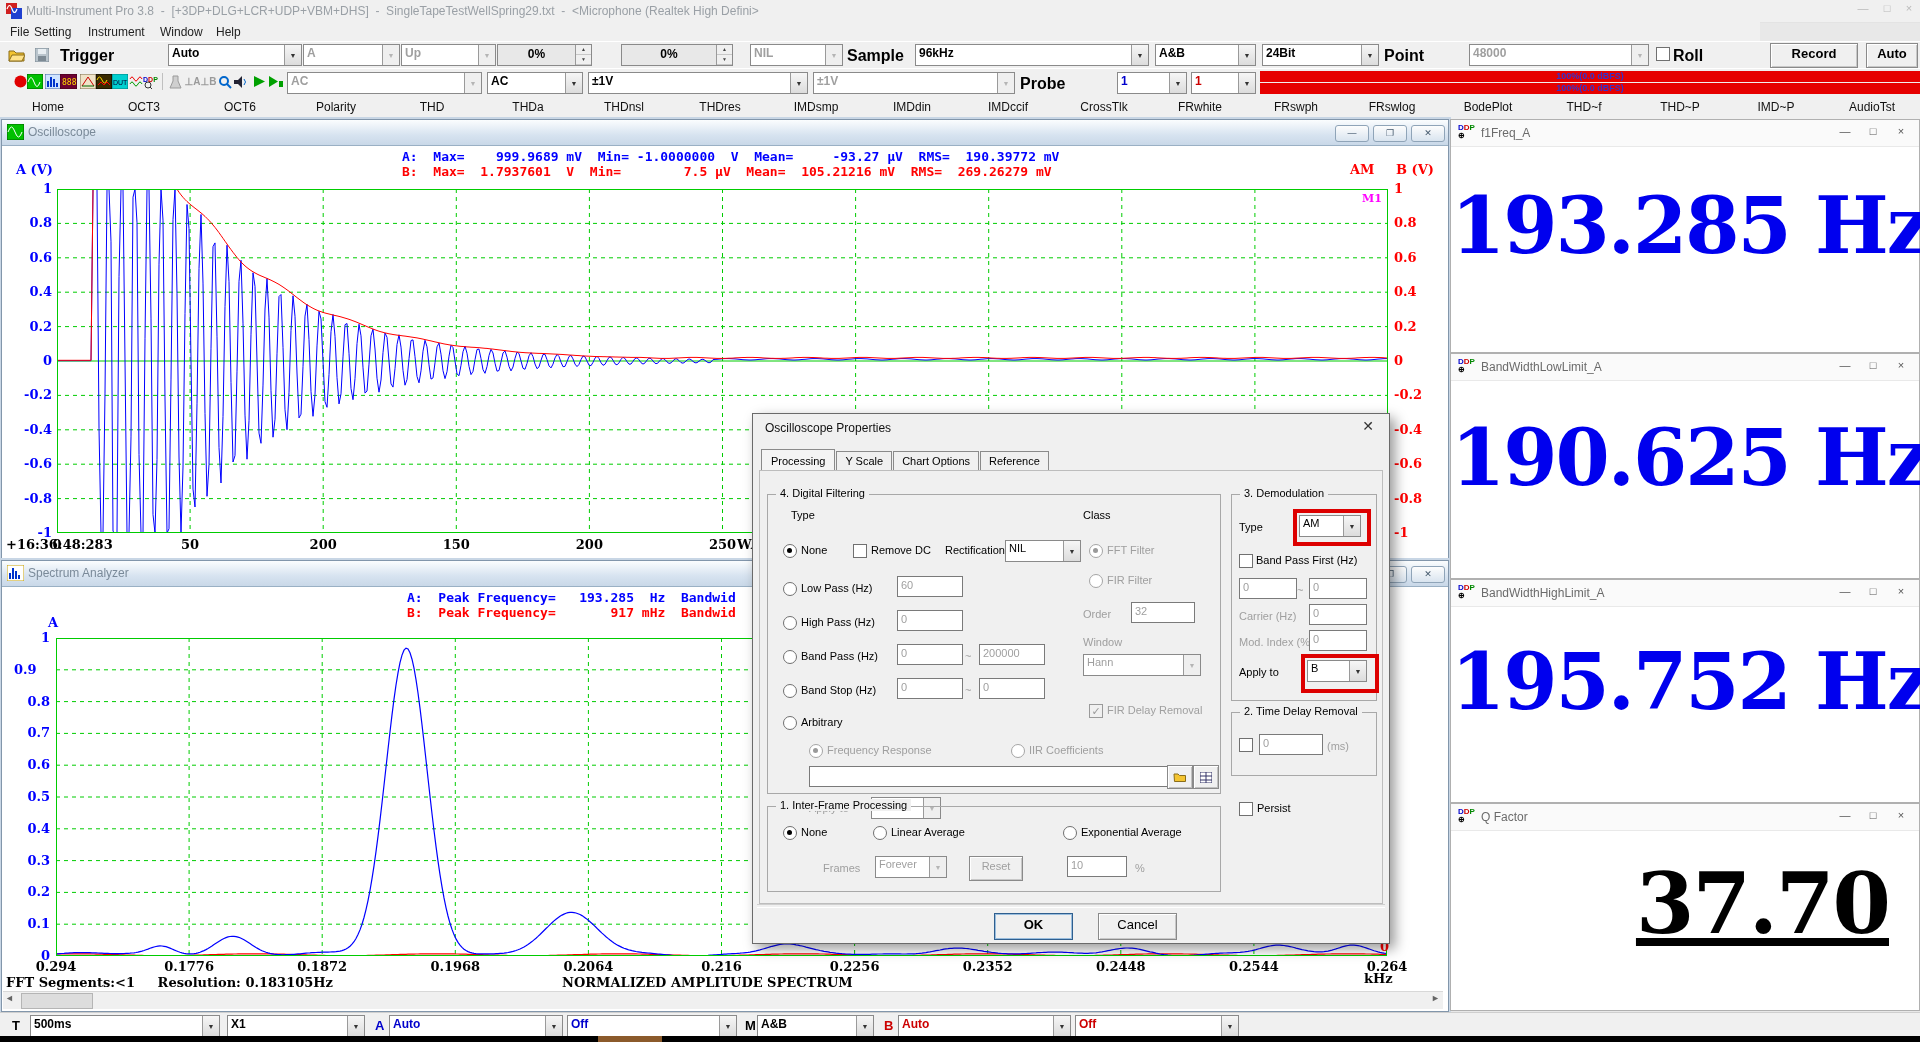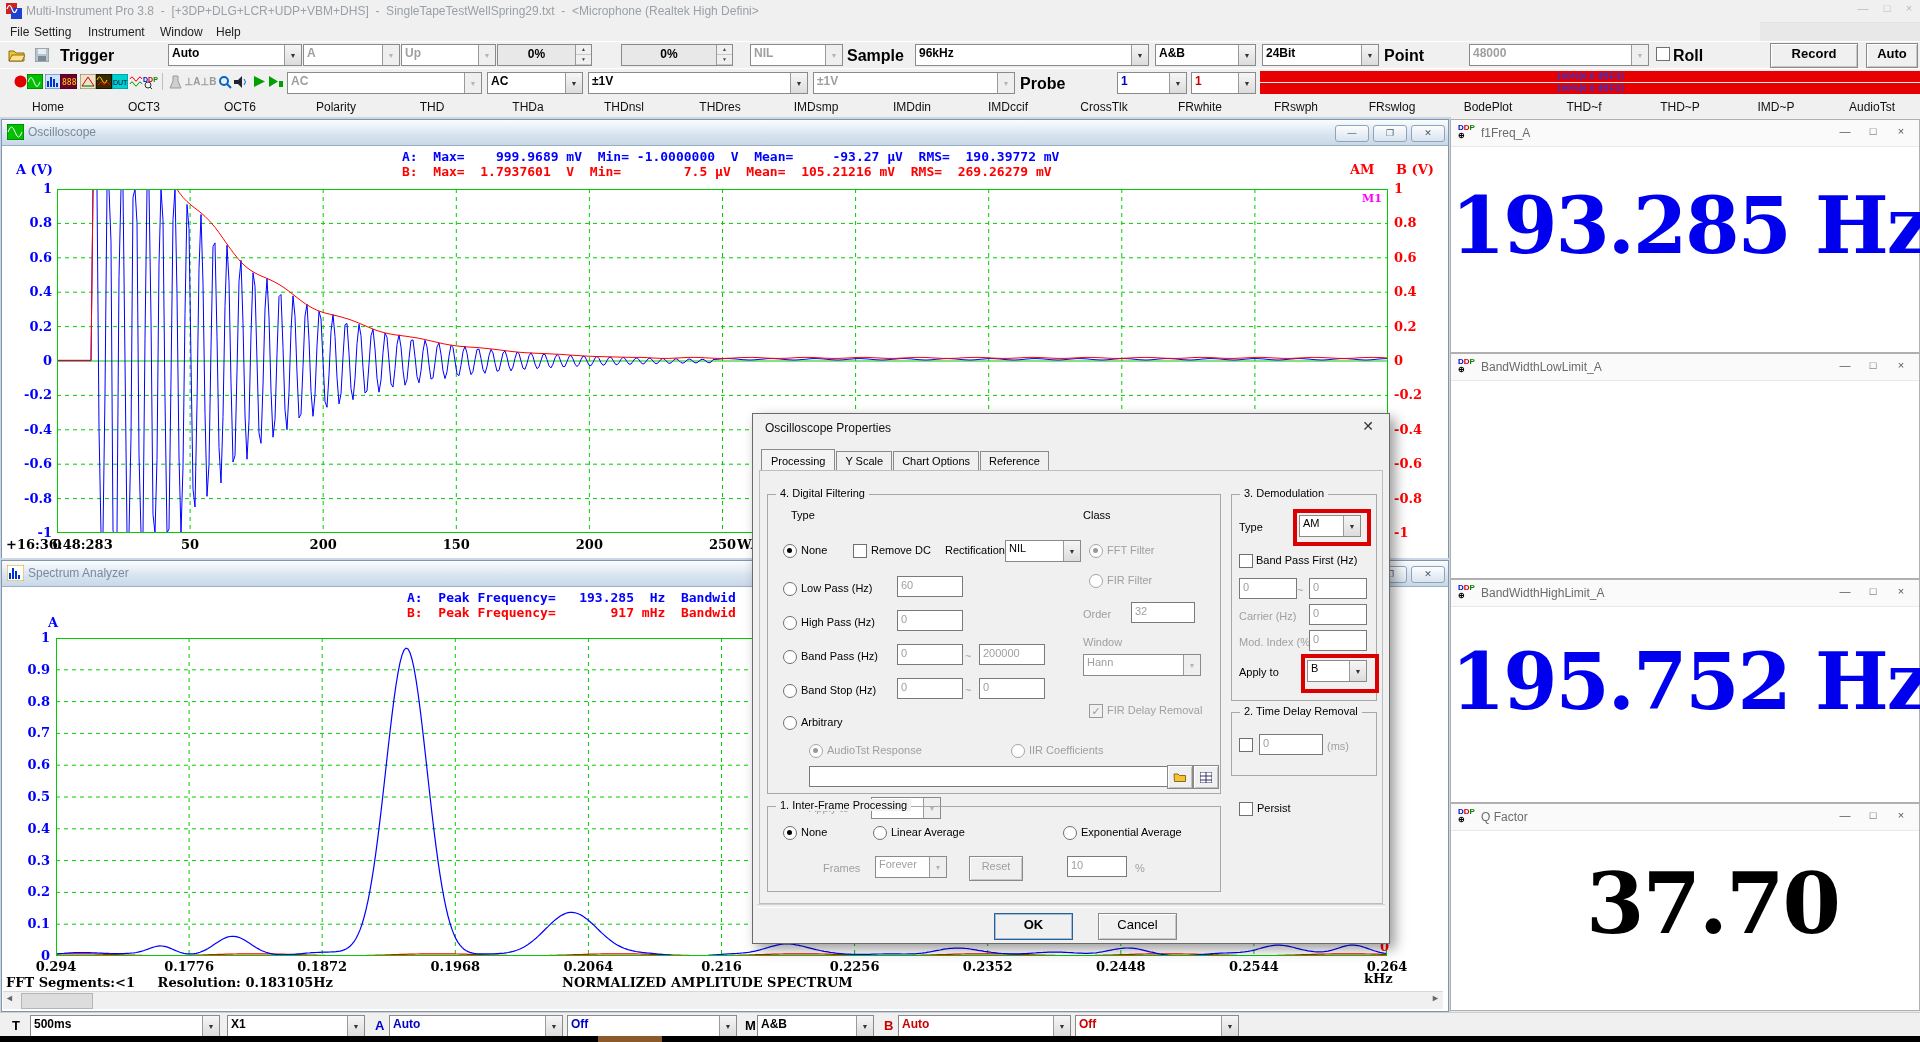--- a/index.html
+++ b/index.html
@@ -437,21 +437,21 @@
   <span class="ptick" style="left:1378px;top:378px;color:#ff0000">0</span>
   <span class="ptick" style="left:4px;top:414px">FFT Segments:&lt;1     Resolution: 0.183105Hz</span>
   <span class="ptick" style="left:560px;top:414px">NORMALIZED AMPLITUDE SPECTRUM</span>
   <span class="ptick" style="left:1362px;top:410px">kHz</span>
   <div class="abs" style="left:1px;top:430px;width:1440px;height:17px;background:#f0f0f0;border-top:1px solid #d8d8d8">
     <span class="abs" style="left:2px;top:1px;font-size:9px;color:#666">◄</span>
     <div class="abs" style="left:18px;top:1px;width:70px;height:14px;background:#ddd;border:1px solid #b5b5b5"></div>
     <span class="abs" style="left:1428px;top:1px;font-size:9px;color:#666">►</span>
   </div>
 <span class="ptick" style="left: 12px; top: 69px; width: 36px; text-align: right; color: rgb(0, 0, 255);">1</span>
-    <span class="ptick" style="left: 12px; top: 100.8px; width: 36px; text-align: right; color: rgb(0, 0, 255);">0.9</span>
+    <span class="ptick" style="left: 12px; top: 100.8px; width: 36px; text-align: left; color: rgb(0, 0, 255);">0.9</span>
     <span class="ptick" style="left: 12px; top: 132.6px; width: 36px; text-align: right; color: rgb(0, 0, 255);">0.8</span>
     <span class="ptick" style="left: 12px; top: 164.4px; width: 36px; text-align: right; color: rgb(0, 0, 255);">0.7</span>
     <span class="ptick" style="left: 12px; top: 196.2px; width: 36px; text-align: right; color: rgb(0, 0, 255);">0.6</span>
     <span class="ptick" style="left: 12px; top: 228px; width: 36px; text-align: right; color: rgb(0, 0, 255);">0.5</span>
     <span class="ptick" style="left: 12px; top: 259.8px; width: 36px; text-align: right; color: rgb(0, 0, 255);">0.4</span>
     <span class="ptick" style="left: 12px; top: 291.6px; width: 36px; text-align: right; color: rgb(0, 0, 255);">0.3</span>
     <span class="ptick" style="left: 12px; top: 323.4px; width: 36px; text-align: right; color: rgb(0, 0, 255);">0.2</span>
     <span class="ptick" style="left: 12px; top: 355.2px; width: 36px; text-align: right; color: rgb(0, 0, 255);">0.1</span>
     <span class="ptick" style="left: 12px; top: 387px; width: 36px; text-align: right; color: rgb(0, 0, 255);">0</span>
     <span class="ptick" style="left: 26px; top: 398px; width: 56px; text-align: center;">0.294</span>
@@ -479,40 +479,41 @@
     <div class="meter-value" style="top: 60px; font-size: 78px; color: rgb(0, 0, 238);">193.285 Hz</div>
   </div>
   <div class="mwin" style="top:234px;height:224px">
     <div class="mtitle">
       <span class="ddp-ico"><span style="color:#00c">D</span><span style="color:#c00">D</span><span style="color:#080">P</span><br>⊕</span>
       <span class="mtxt">BandWidthLowLimit_A</span>
       <span class="mbtn" style="left:386px">—</span>
       <span class="mbtn" style="left:414px">□</span>
       <span class="mbtn" style="left:442px">×</span>
     </div>
+    <div class="meter-value" style="top: 58px; font-size: 78px; color: rgb(0, 0, 238);">190.625 Hz</div>
   </div>
   <div class="mwin" style="top:460px;height:222px">
     <div class="mtitle">
       <span class="ddp-ico"><span style="color:#00c">D</span><span style="color:#c00">D</span><span style="color:#080">P</span><br>⊕</span>
       <span class="mtxt">BandWidthHighLimit_A</span>
       <span class="mbtn" style="left:386px">—</span>
       <span class="mbtn" style="left:414px">□</span>
       <span class="mbtn" style="left:442px">×</span>
     </div>
     <div class="meter-value" style="top: 56px; font-size: 78px; color: rgb(0, 0, 238);">195.752 Hz</div>
   </div>
   <div class="mwin" style="top:684px;height:206px">
     <div class="mtitle">
       <span class="ddp-ico"><span style="color:#00c">D</span><span style="color:#c00">D</span><span style="color:#080">P</span><br>⊕</span>
       <span class="mtxt">Q Factor</span>
       <span class="mbtn" style="left:386px">—</span>
       <span class="mbtn" style="left:414px">□</span>
       <span class="mbtn" style="left:442px">×</span>
     </div>
-    <div class="meter-value" style="top: 50px; font-size: 84px; text-align: right; padding-right: 80px; color: rgb(0, 0, 0);">37.70</div>
+    <div class="meter-value" style="top: 50px; font-size: 84px; text-align: right; padding-right: 30px; color: rgb(0, 0, 0); text-decoration: underline;">37.70</div>
   </div>
 </div>
 
 <div id="dialog" class="abs">
   <span class="dttl">Oscilloscope Properties</span>
   <span id="dlg-close">✕</span>
   <div class="dtabs">
     <span class="dtab active">Processing</span>
     <span class="dtab">Y Scale</span>
     <span class="dtab">Chart Options</span>
@@ -545,21 +546,21 @@
   <span class="glabel dis" style="left:212px;top:236px">~</span>
   <div class="field dis" style="left:226px;top:230px;width:58px">200000</div>
   <span class="radio" style="left:30px;top:270px"></span>
   <span class="glabel" style="left:48px;top:270px">Band Stop (Hz)</span>
   <div class="field dis" style="left:144px;top:264px;width:58px">0</div>
   <span class="glabel dis" style="left:212px;top:270px">~</span>
   <div class="field dis" style="left:226px;top:264px;width:58px">0</div>
   <span class="radio" style="left:30px;top:302px"></span>
   <span class="glabel" style="left:48px;top:302px">Arbitrary</span>
   <span class="radio dis sel" style="left:56px;top:330px"></span>
-  <span class="glabel dis" style="left:74px;top:330px">AudioTst Response</span>
+  <span class="glabel dis" style="left:74px;top:330px">Frequency Response</span>
   <span class="radio dis" style="left:258px;top:330px"></span>
   <span class="glabel dis" style="left:276px;top:330px">IIR Coefficients</span>
   <div class="field" style="left:56px;top:318px;width:352px;top:352px"></div>
   <div class="smallbtn" style="left:414px;top:351px">
     <svg width="14" height="11">
         <path d="M1 2 h4 l1.5 1.5 h6 v6 h-11 z" fill="#f4c430" stroke="#8a6d1a"></path>
       </svg>
     </div>
   <div class="smallbtn" style="left:440px;top:351px">
     <svg width="12" height="11">

